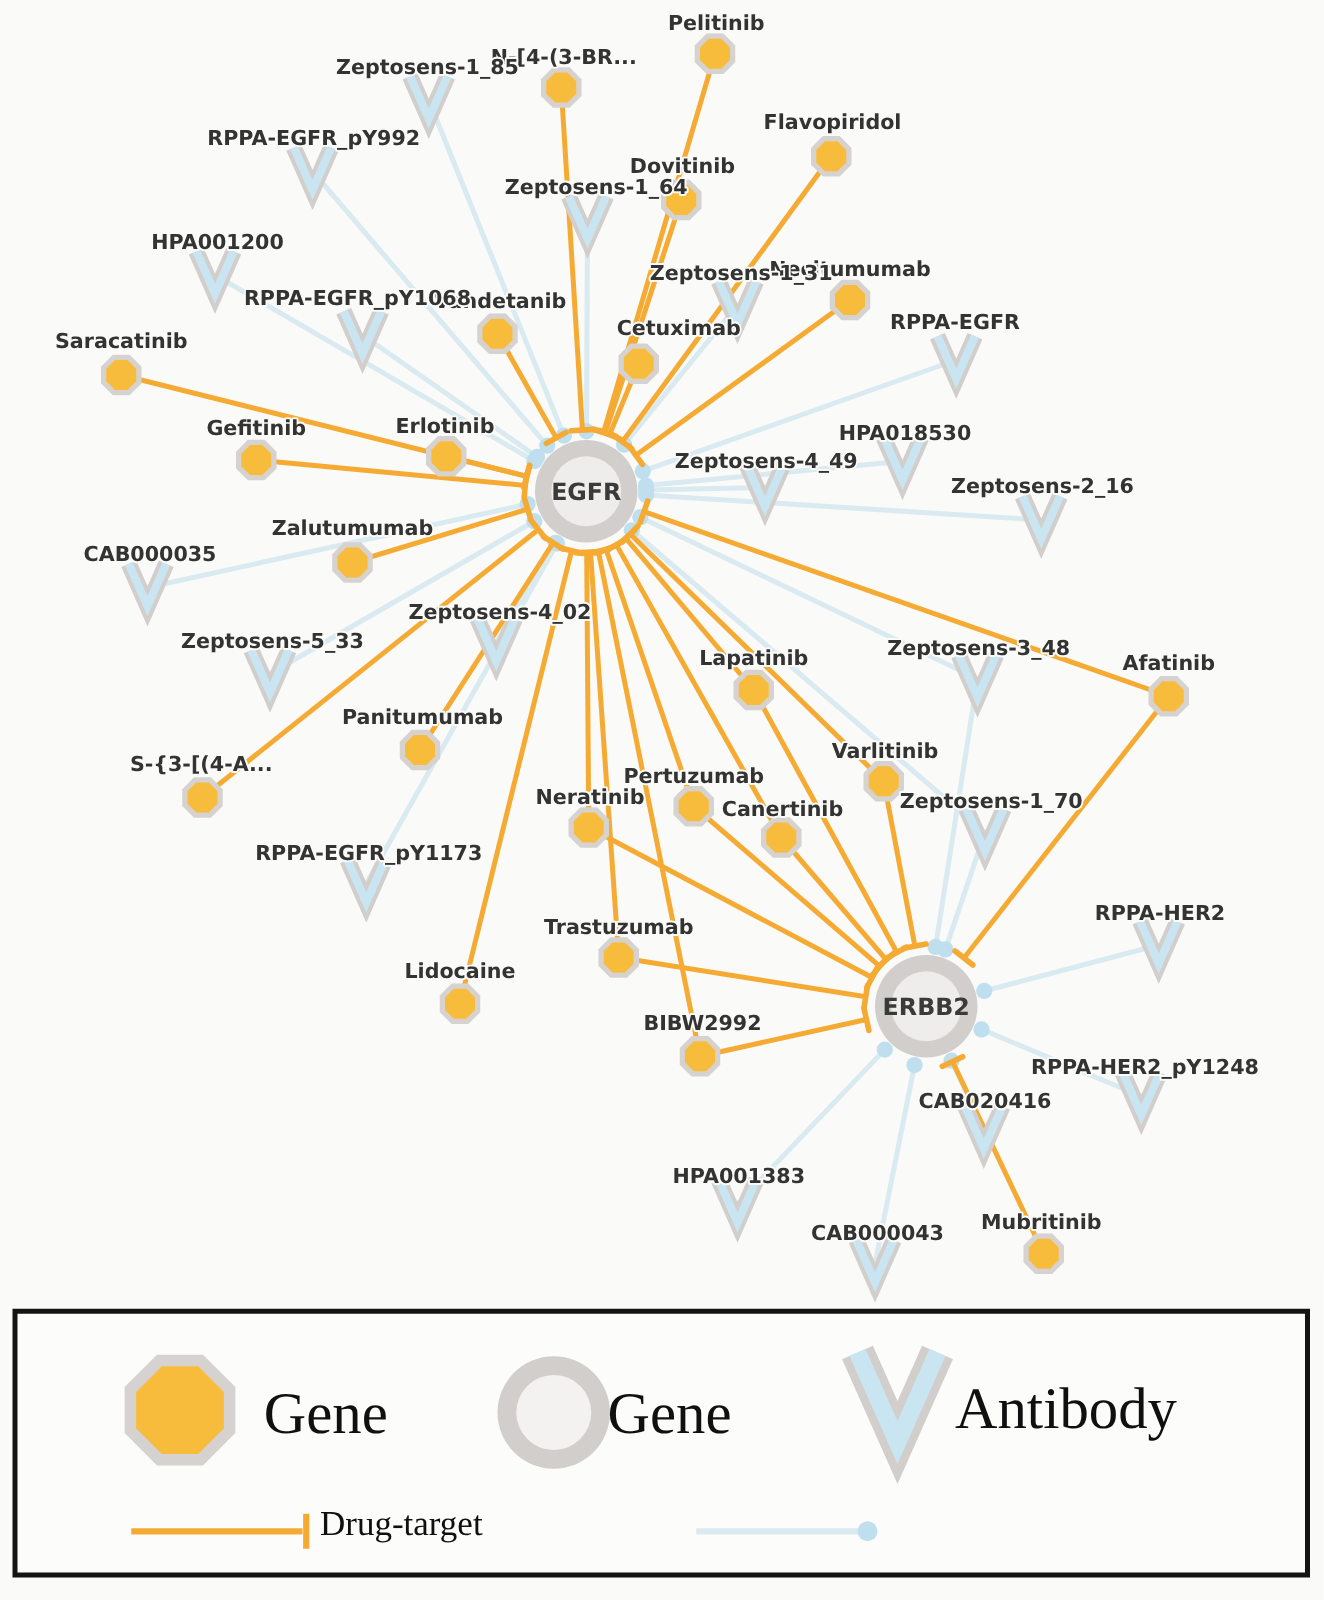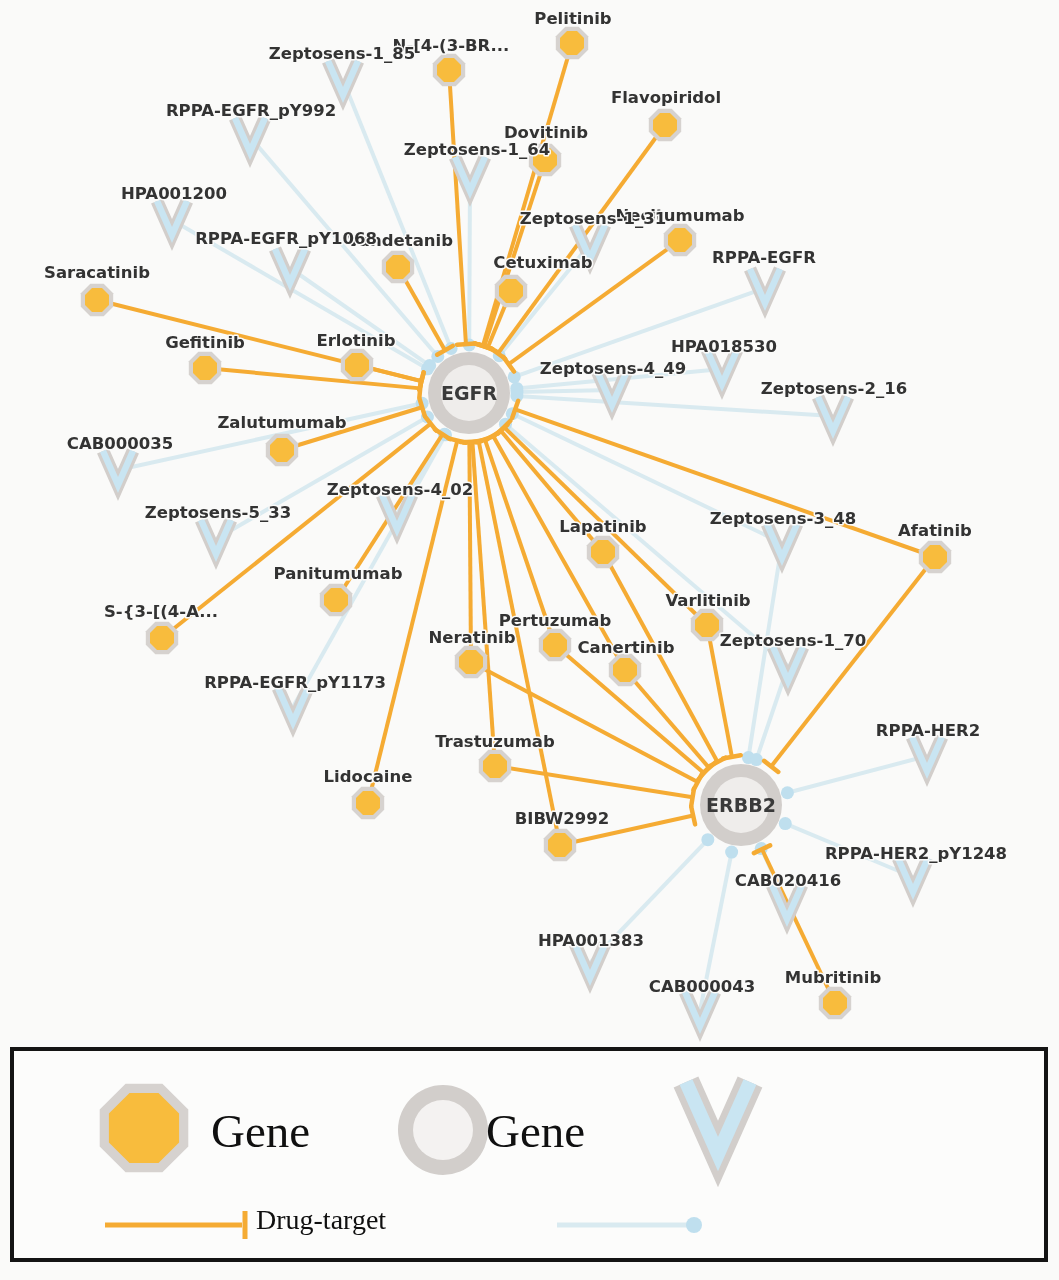--- a/index.html
+++ b/index.html
@@ -379,14 +379,15 @@
           <line x1="245" y1="1211" x2="245" y2="1239" stroke="#F5AB33" stroke-width="5"></line>
         </g>
         <g>
           <line x1="557" y1="1225" x2="689" y2="1225" stroke="#D9EAF0" stroke-width="5"></line>
           <circle cx="694" cy="1225" r="8" fill="#BFDFEE"></circle>
         </g>
       </g>
     </svg>
   <div class="ltext lbig" style="left:211px;top:1104px;">Gene</div>
   <div class="ltext lbig" style="left:486px;top:1104px;text-align:center;">Gene</div>
+  <div class="ltext lbig" style="left:764px;top:1100px;">Antibody</div>
   <div class="ltext lsmall" style="left:256px;top:1204px;">Drug-target</div>
 </div>
 
 </body></html>

